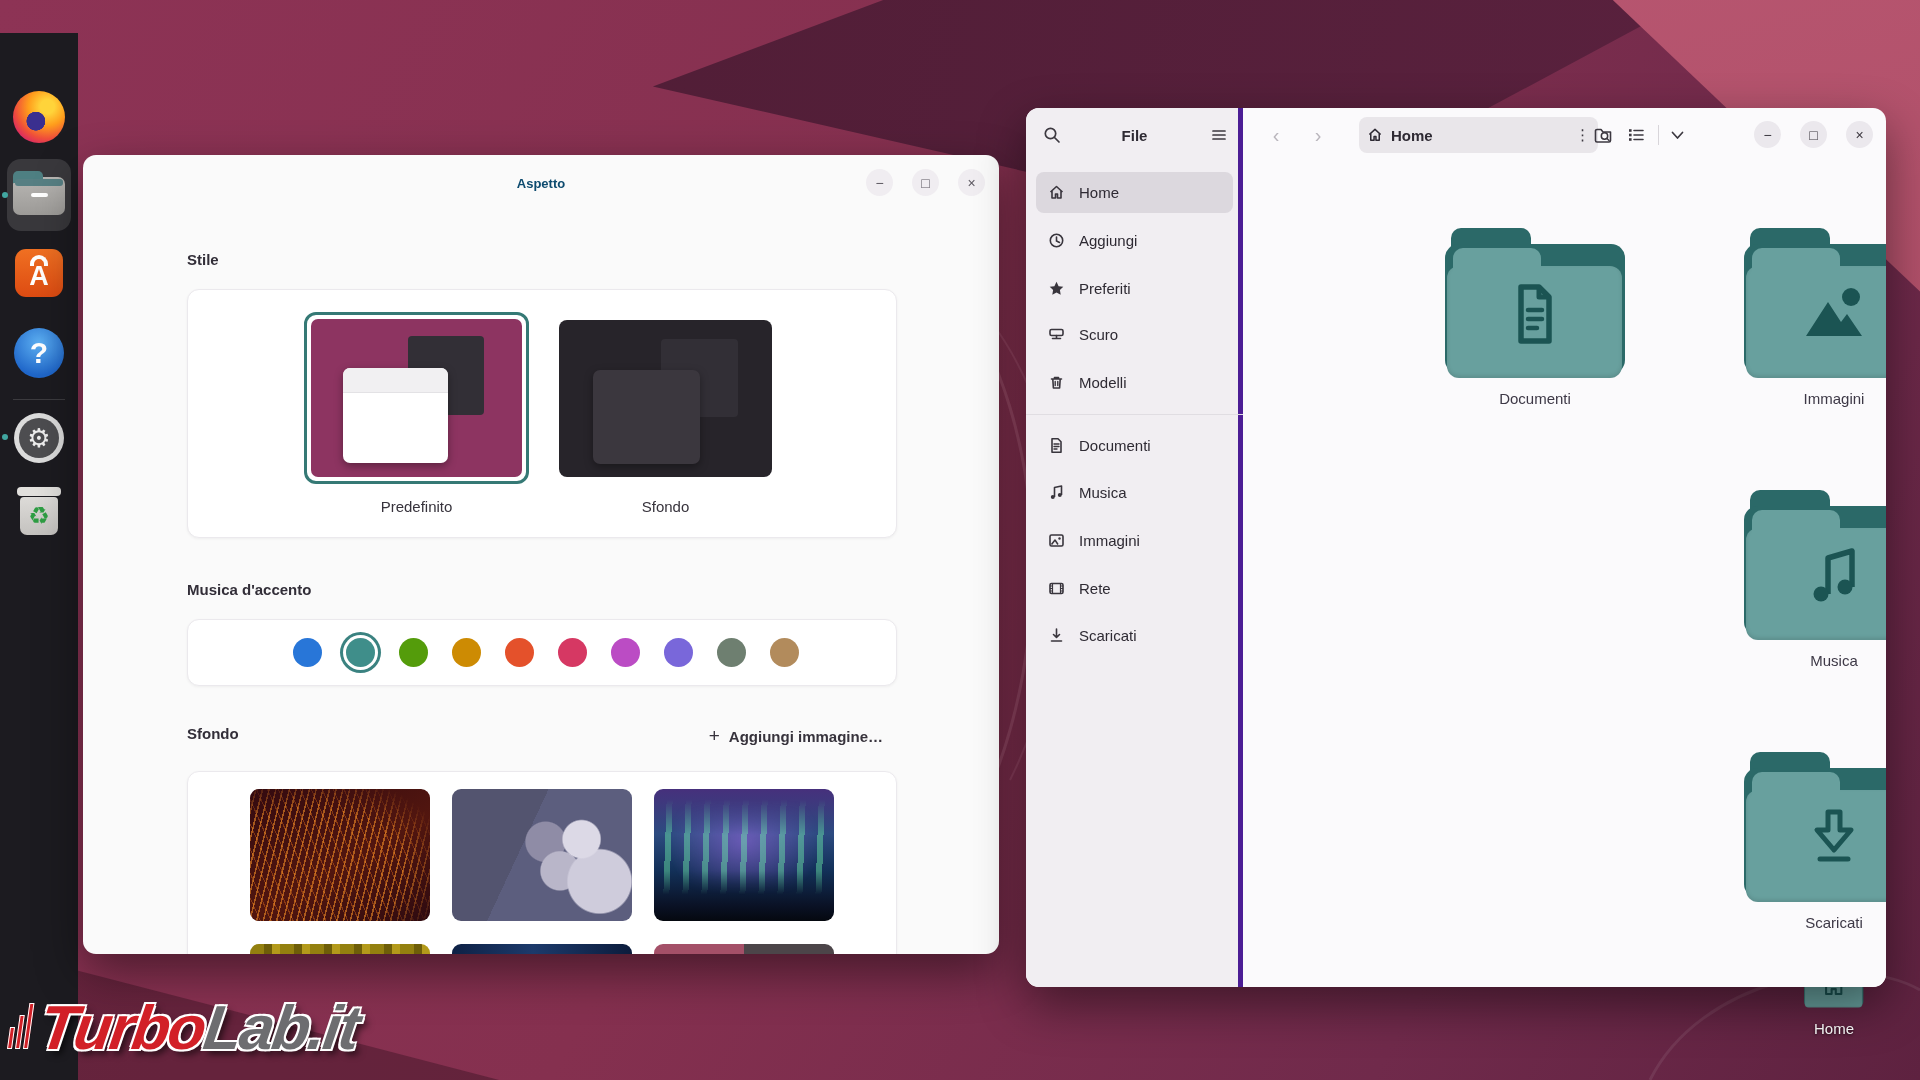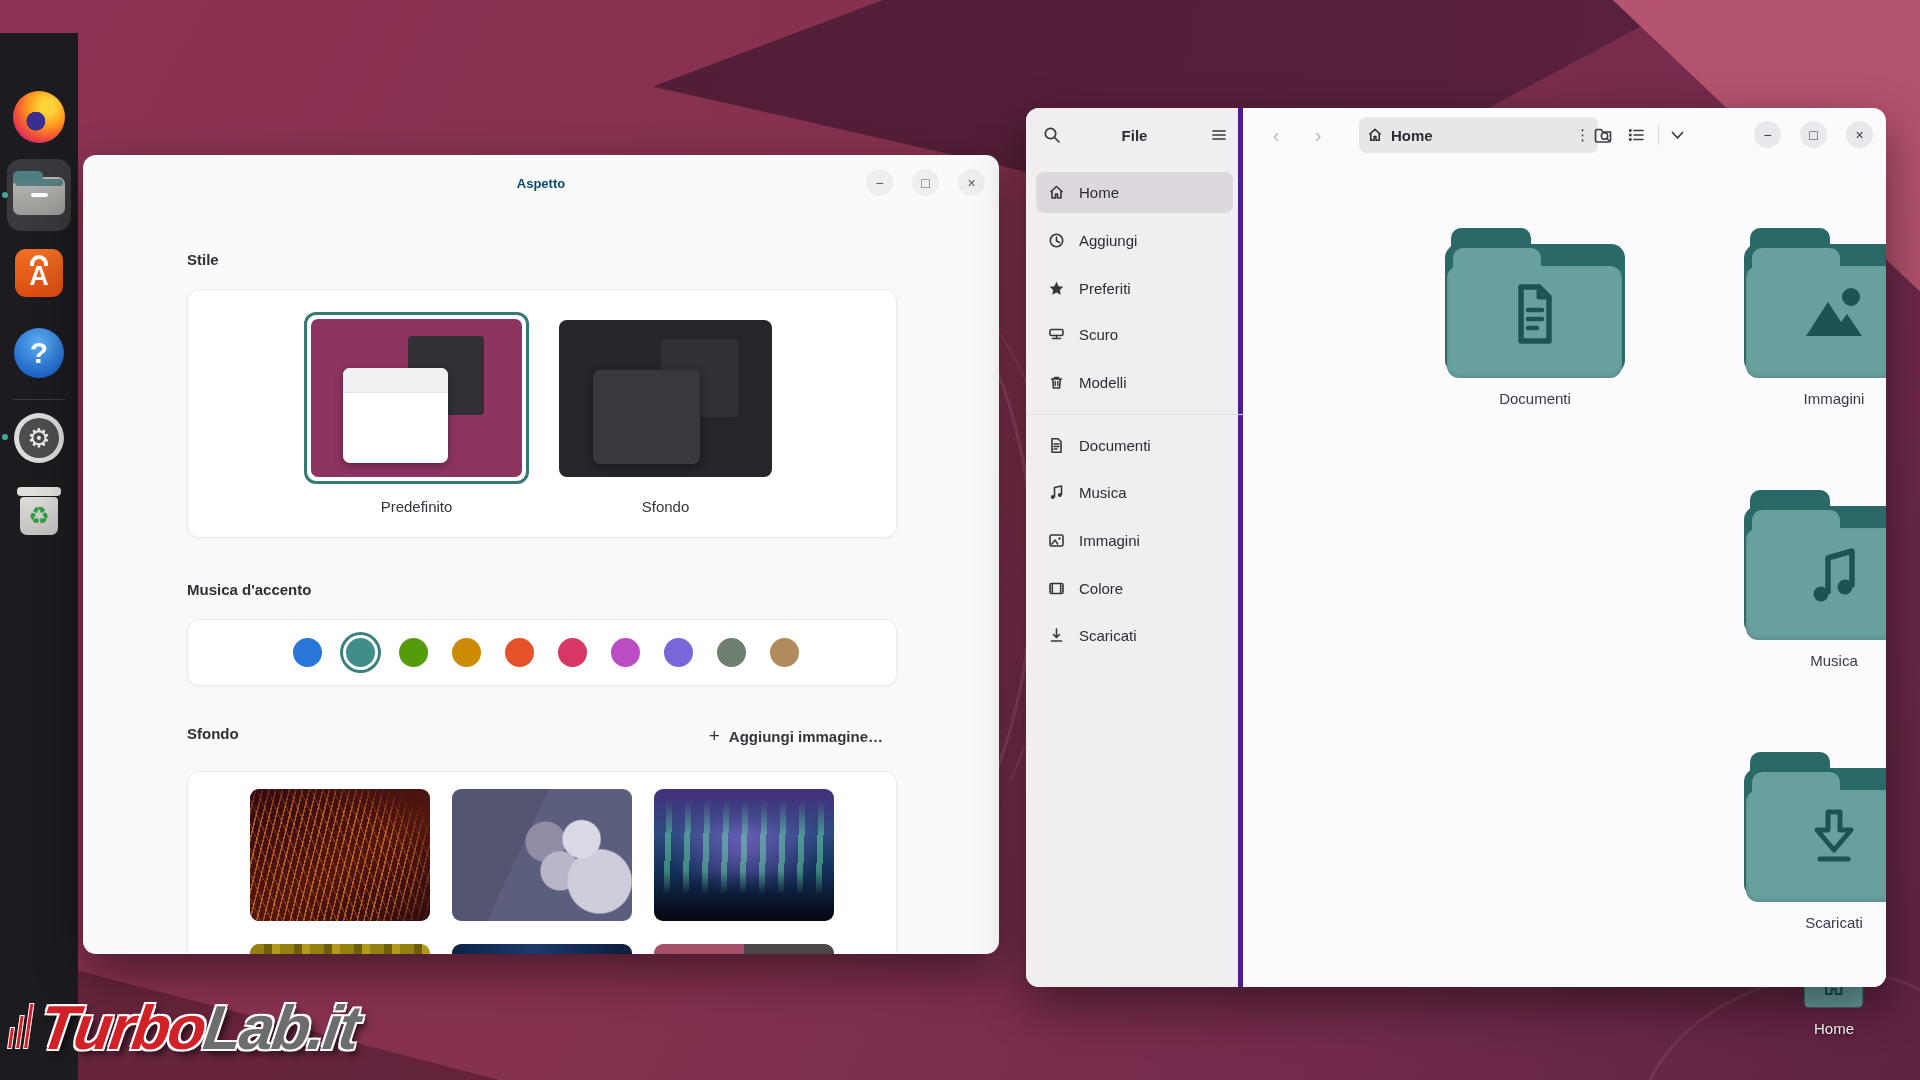--- a/index.html
+++ b/index.html
@@ -354,21 +354,21 @@
             <circle cx="11.5" cy="6.5" r="1.2" fill="#39353d"></circle>
             <path d="M3.5 12.5 7 8l3 4.5" stroke="#39353d" stroke-width="1.5" fill="none" stroke-linejoin="round"></path>
           </svg>
         <span>Immagini</span>
       </div>
       <div class="sb-row" style="top:460px">
         <svg width="17" height="17" viewBox="0 0 17 17">
             <rect x="2" y="3.5" width="13" height="10" rx="1.5" stroke="#39353d" stroke-width="1.6" fill="none"></rect>
             <path d="M4.5 3.5v10M12.5 3.5v10M2 6h2.5M2 8.5h2.5M2 11h2.5M12.5 6H15M12.5 8.5H15M12.5 11H15" stroke="#39353d" stroke-width="1.2"></path>
           </svg>
-        <span>Colore</span>
+        <span>Rete</span>
       </div>
       <div class="sb-row" style="top:507px">
         <svg width="17" height="17" viewBox="0 0 17 17">
             <path d="M8.5 2v8M5.5 7.5 8.5 10.5 11.5 7.5" stroke="#39353d" stroke-width="1.6" fill="none" stroke-linecap="round" stroke-linejoin="round"></path>
             <path d="M3.5 14h10" stroke="#39353d" stroke-width="1.6" stroke-linecap="round"></path>
           </svg>
         <span>Scaricati</span>
       </div>
     </div>
 

